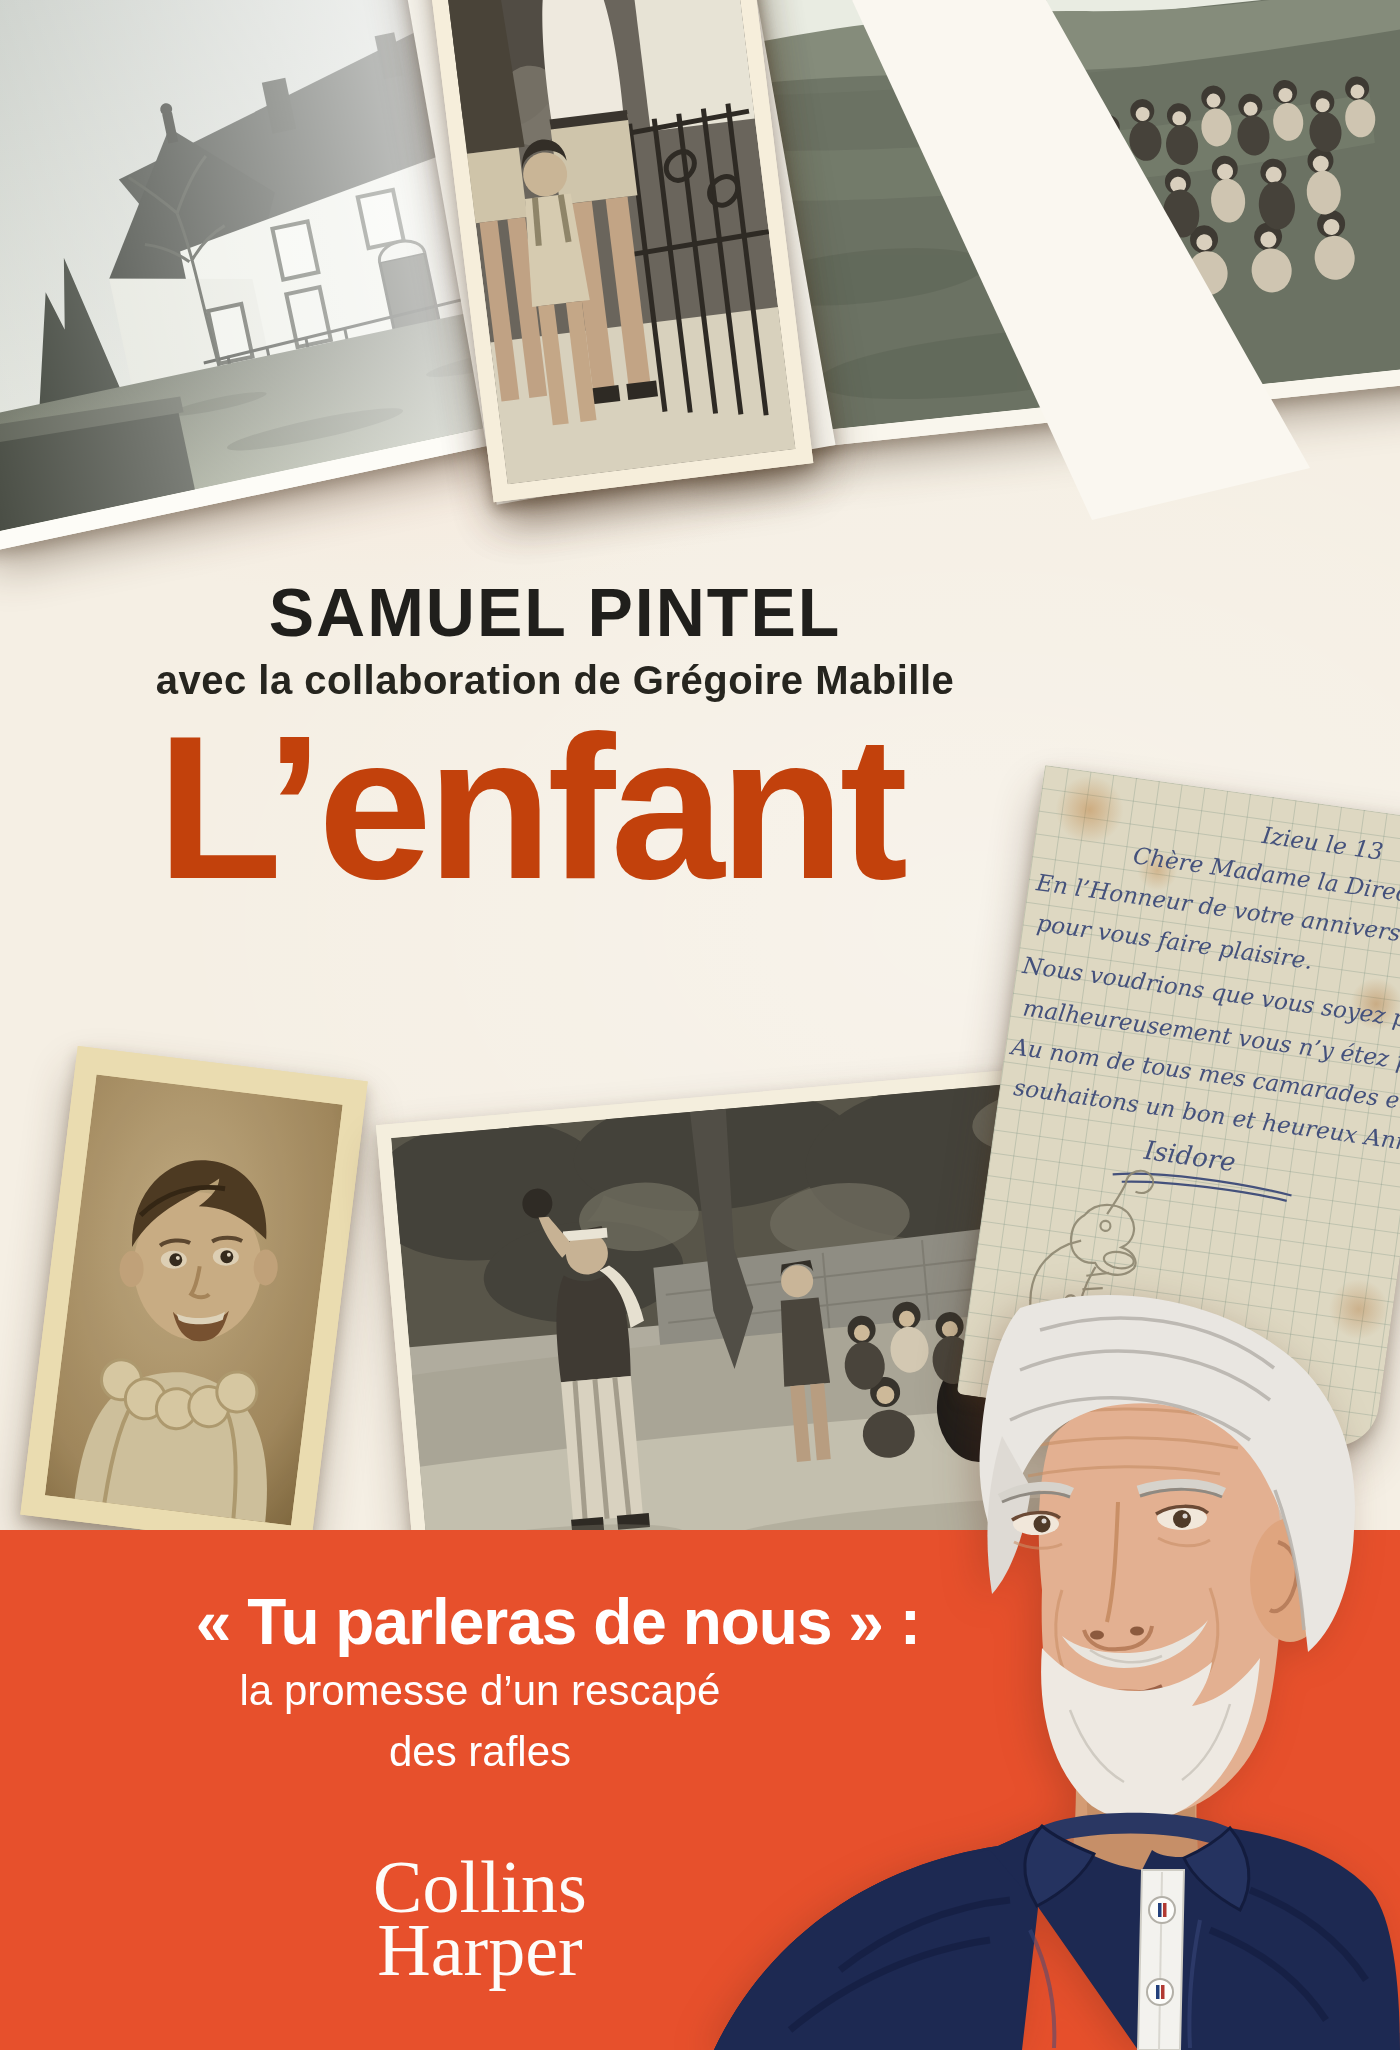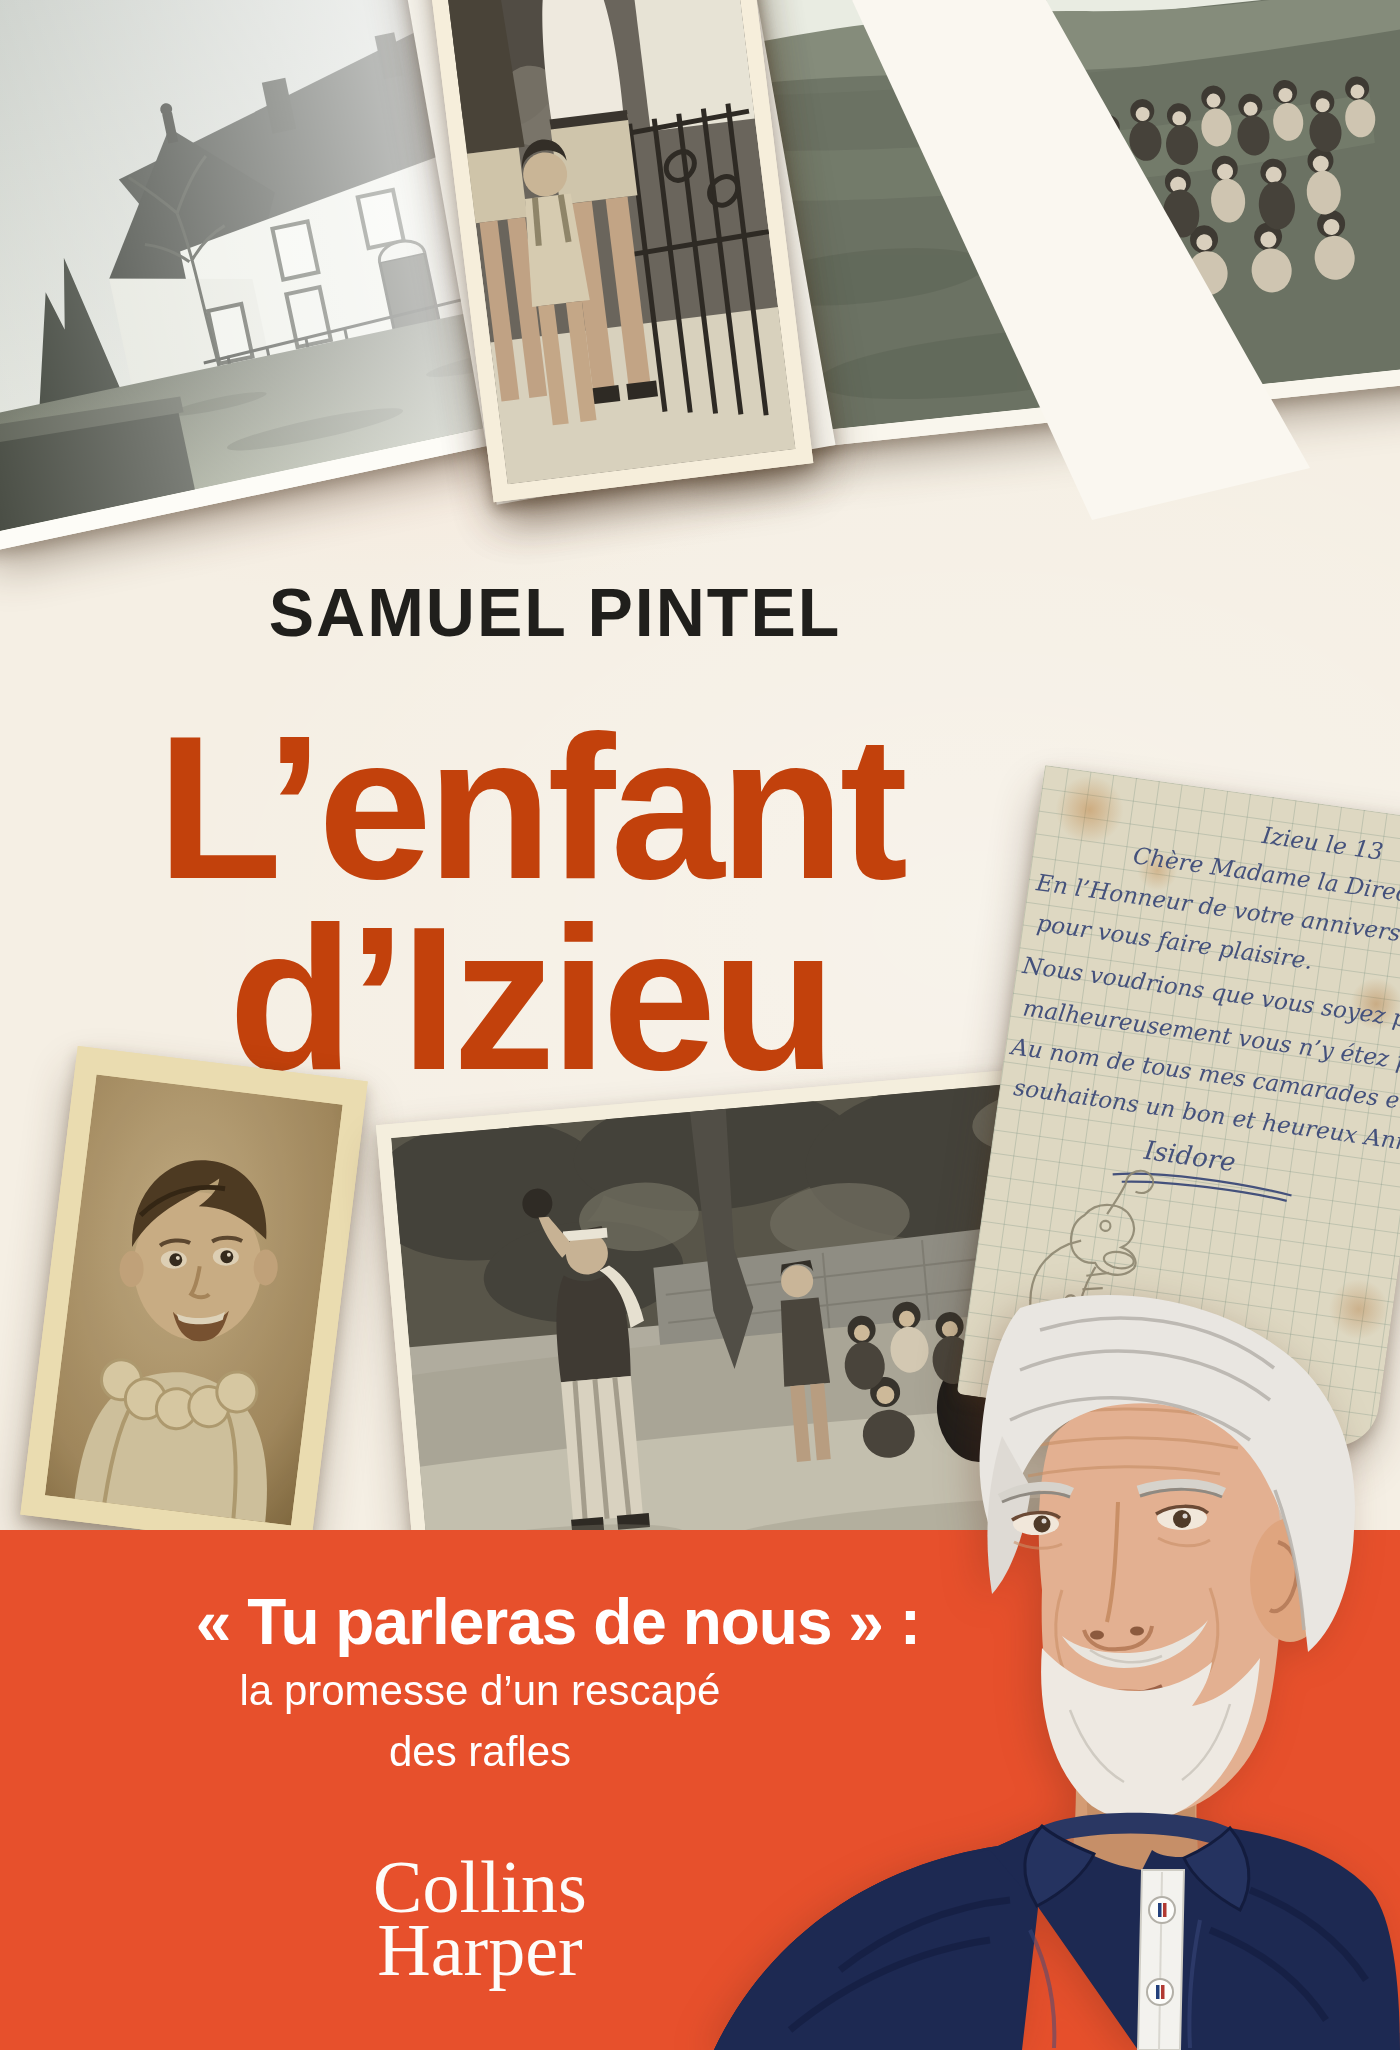--- a/index.html
+++ b/index.html
@@ -284,25 +284,25 @@
         <line x1="62" y1="352" x2="60" y2="400" stroke="#8f8569" stroke-width="6"></line>
         <line x1="88" y1="352" x2="90" y2="400" stroke="#8f8569" stroke-width="6"></line>
         <rect x="52" y="460" width="16" height="120" fill="#c4a787"></rect>
         <rect x="80" y="460" width="16" height="120" fill="#c4a787"></rect>
       </g>
     </svg>
   </div>
 
   <div class="author-block">
     <div class="author-name">SAMUEL PINTEL</div>
+    <div class="collab">avec la collaboration de Grégoire Mabille</div>
   </div>
 
   <div class="title-block">
     <div class="title-line">L’enfant</div>
-    <div class="title-line">d’Izieu</div>
   </div>
 
   <div class="photo shadow child-portrait">
     <svg width="248" height="424" viewBox="0 0 248 424">
       <defs>
         <radialGradient id="sep" cx="0.42" cy="0.35" r="0.9">
           <stop offset="0" stop-color="#cdb68c"></stop>
             <stop offset="0.7" stop-color="#a98f63"></stop>
             <stop offset="1" stop-color="#81693f"></stop>
         </radialGradient>

